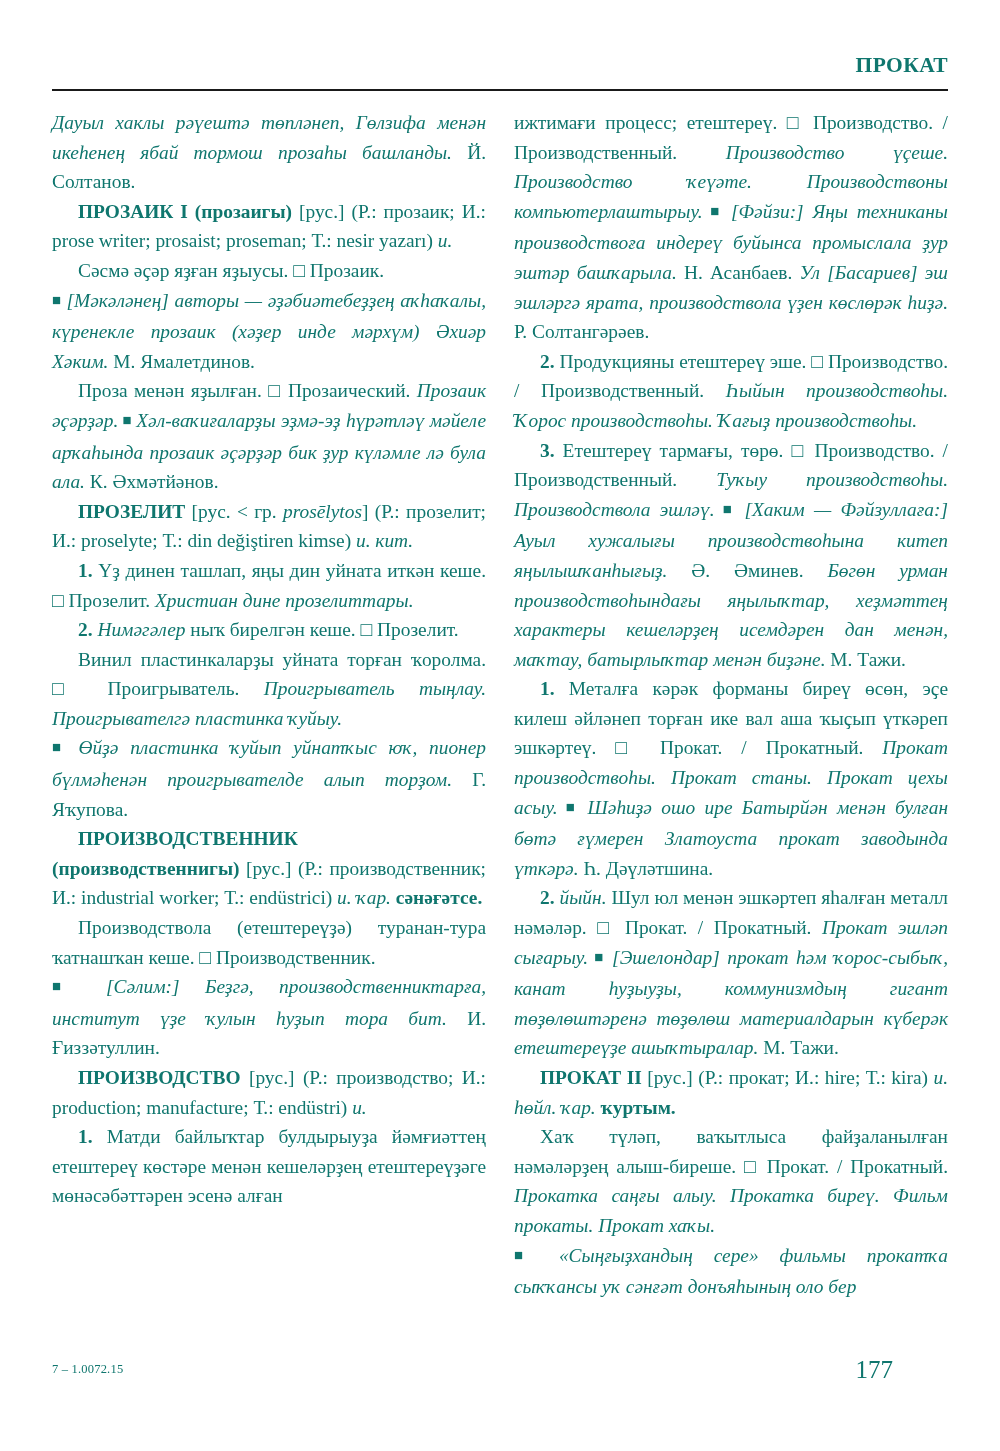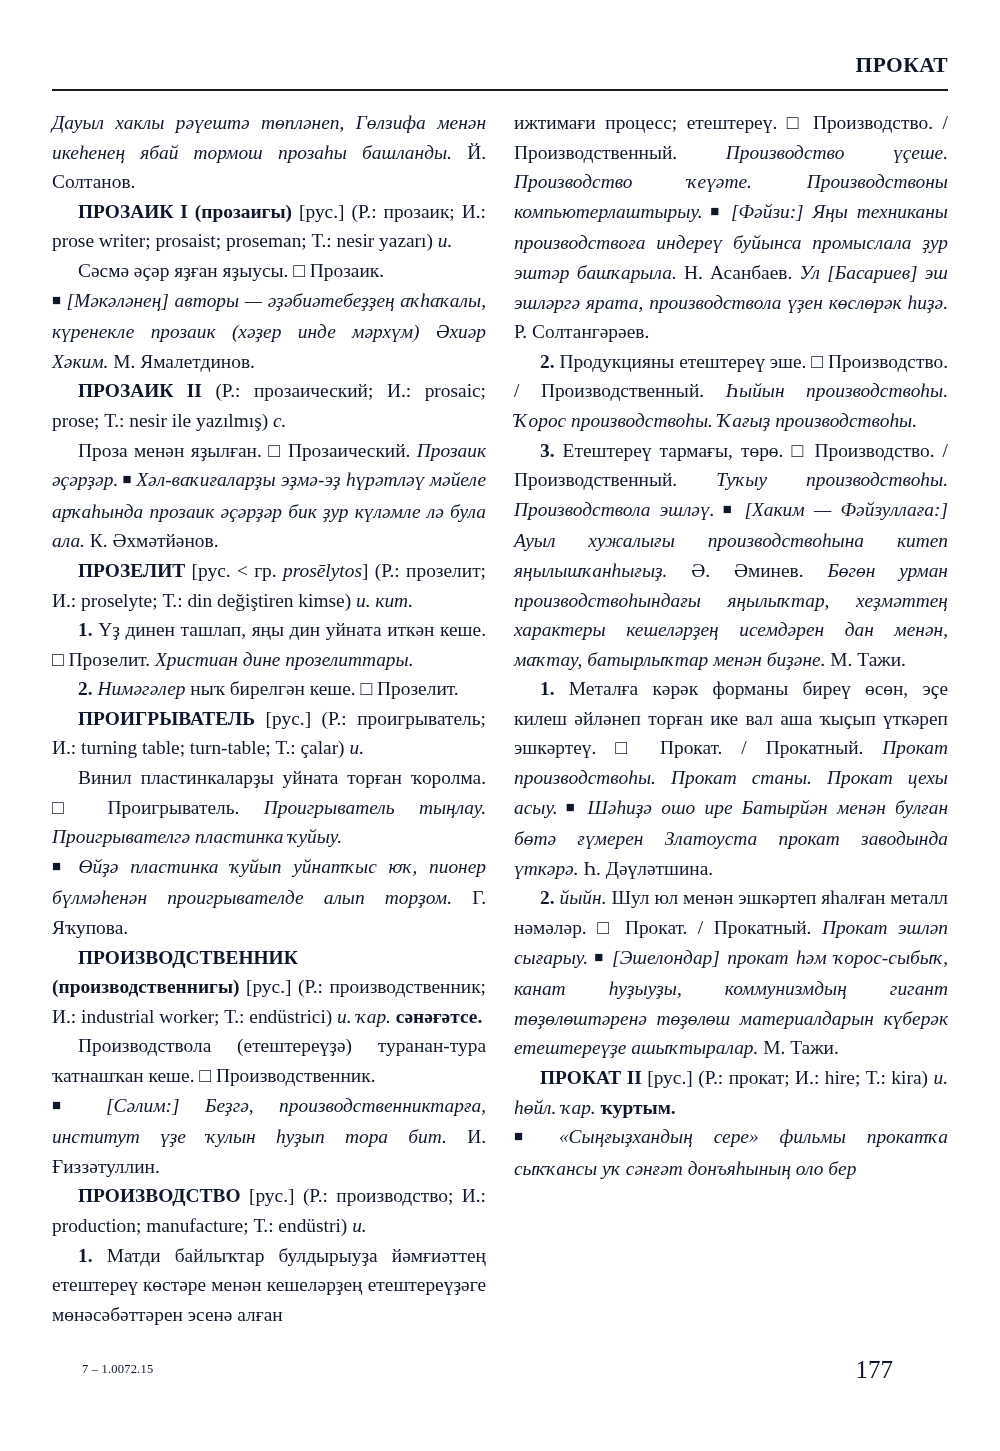--- a/index.html
+++ b/index.html
@@ -7,21 +7,21 @@
     padding: 0;
     background: #ffffff;
   }
   .page {
     position: relative;
     width: 1000px;
     height: 1451px;
     background: #ffffff;
     overflow: hidden;
     font-family: "Liberation Serif", "DejaVu Serif", serif;
-    color: #0f172a;
+    color: #0f766e;
   }
 
   
   .runhead {
     position: absolute;
     left: 52px;
     right: 52px;
     top: 55px;
     height: 40px;
   }
@@ -91,21 +91,20 @@
     top: -2px;
   }
 
   
   .footer {
     position: absolute;
     left: 52px;
     right: 52px;
     top: 1356px;
     height: 30px;
-    margin-left: 30px;
   }
   .sig {
     position: absolute;
     left: 0;
     top: 6px;
     font-size: 12.5px;
     letter-spacing: 0.2px;
   }
   .folio {
     position: absolute;
@@ -126,41 +125,40 @@
     <div class="runhead-title">ПРОКАТ</div>
     <div class="runhead-rule"></div>
   </div>
 
   <div class="columns">
     <div class="col" id="col-left">
         <p class="noind"><span class="it">Дауыл хаклы рәүештә төпләнеп, Гөлзифа менән икеһенең ябай тормош прозаһы башланды.</span><span class="rom"> Й. Солтанов.</span></p>
         <p class="ind"><span class="hw">ПРОЗАИК I (прозаигы)</span><span class="rom"> [рус.] (Р.: прозаик; И.: prose writer; prosaist; proseman; Т.: nesir yazarı) </span><span class="it">и.</span></p>
         <p class="ind"><span class="rom">Сәсмә әҫәр яҙған яҙыусы. □ Прозаик.</span></p>
         <p class="noind"><span class="blk">■ </span><span class="it">[Мәкәләнең] авторы — әҙәбиәтебеҙҙең аҡһаҡалы, күренекле прозаик (хәҙер инде мәрхүм) Әхиәр Хәким.</span><span class="rom"> М. Ямалетдинов.</span></p>
-        <p class="ind"><span class="hw">ПРОЗАИК II</span><span class="rom"> (Р.: прозаический; И.: prosaic; prose; Т.: nesir ile yazılmış) </span><span class="it">с.</span></p>
         <p class="ind"><span class="rom">Проза менән яҙылған. □ Прозаический. </span><span class="it">Прозаик әҫәрҙәр.</span><span class="blk"> ■ </span><span class="it">Хәл-ваҡиғаларҙы эҙмә-эҙ һүрәтләү мәйеле арҡаһында прозаик әҫәрҙәр бик ҙур күләмле лә була ала.</span><span class="rom"> К. Әхмәтйәнов.</span></p>
         <p class="ind"><span class="hw">ПРОЗЕЛИТ</span><span class="rom"> [рус. &lt; гр. </span><span class="it">prosēlytos</span><span class="rom">] (Р.: прозелит; И.: proselyte; Т.: din değiştiren kimse) </span><span class="it">и. кит.</span></p>
         <p class="ind"><span class="hw">1.</span><span class="rom"> Үҙ динен ташлап, яңы дин уйната иткән кеше. □ Прозелит. </span><span class="it">Христиан дине прозелиттары.</span></p>
         <p class="ind"><span class="hw">2.</span><span class="it"> Нимәгәлер</span><span class="rom"> ныҡ бирелгән кеше. □ Прозелит.</span></p>
-        <p class="ind"><span class="hw">ПРОИГРЫВАТЕЛЬ</span><span class="rom"> [рус.] (Р.: проигрыватель; И.: turning table; turn-table; Т.: çalar) </span><span class="it">и.</span></p>
         <p class="ind"><span class="rom">Винил пластинкаларҙы уйната торған ҡоролма. □ Проигрыватель. </span><span class="it">Проигрыватель тыңлау. Проигрывателгә пластинка ҡуйыу.</span></p>
         <p class="noind"><span class="blk">■ </span><span class="it">Өйҙә пластинка ҡуйып уйнатҡыс юҡ, пионер бүлмәһенән проигрывателде алып торҙом.</span><span class="rom"> Г. Яҡупова.</span></p>
         <p class="ind"><span class="hw">ПРОИЗВОДСТВЕННИК (производственнигы)</span><span class="rom"> [рус.] (Р.: производственник; И.: industrial worker; Т.: endüstrici) </span><span class="it">и. ҡар.</span><span class="hw"> сәнәғәтсе.</span></p>
         <p class="ind"><span class="rom">Производствола (етештереүҙә) туранан-тура ҡатнашҡан кеше. □ Производственник.</span></p>
         <p class="noind"><span class="blk">■ </span><span class="it">[Сәлим:] Беҙгә, производственниктарға, институт үҙе ҡулын һуҙып тора бит.</span><span class="rom"> И. Ғиззәтуллин.</span></p>
         <p class="ind"><span class="hw">ПРОИЗВОДСТВО</span><span class="rom"> [рус.] (Р.: производство; И.: production; manufacture; Т.: endüstri) </span><span class="it">и.</span></p>
         <p class="ind"><span class="hw">1.</span><span class="rom"> Матди байлыҡтар булдырыуҙа йәмғиәттең етештереү көстәре менән кешеләрҙең етештереүҙәге мөнәсәбәттәрен эсенә алған</span></p>
       </div>
     <div class="col" id="col-right">
         <p class="noind"><span class="rom">ижтимағи процесс; етештереү. □ Производство. / Производственный. </span><span class="it">Производство үҫеше. Производство ҡеүәте. Производствоны компьютерлаштырыу.</span><span class="blk"> ■ </span><span class="it">[Фәйзи:] Яңы техниканы производствоға индереү буйынса промыслала ҙур эштәр башҡарыла.</span><span class="rom"> Н. Асанбаев. </span><span class="it">Ул [Басариев] эш эшләргә ярата, производствола үҙен көслөрәк һиҙә.</span><span class="rom"> Р. Солтангәрәев.</span></p>
         <p class="ind"><span class="hw">2.</span><span class="rom"> Продукцияны етештереү эше. □ Производство. / Производственный. </span><span class="it">Һыйын производствоһы. Ҡорос производствоһы. Ҡағыҙ производствоһы.</span></p>
         <p class="ind"><span class="hw">3.</span><span class="rom"> Етештереү тармағы, төрө. □ Производство. / Производственный. </span><span class="it">Туҡыу производствоһы. Производствола эшләү.</span><span class="blk"> ■ </span><span class="it">[Хаким — Фәйзуллаға:] Ауыл хужалығы производствоһына китеп яңылышҡанһығыҙ.</span><span class="rom"> Ә. Әминев. </span><span class="it">Бөгөн урман производствоһындағы яңылыҡтар, хеҙмәттең характеры кешеләрҙең исемдәрен дан менән, маҡтау, батырлыҡтар менән биҙәне.</span><span class="rom"> М. Тажи.</span></p>
         <p class="ind"><span class="hw">1.</span><span class="rom"> Металға кәрәк форманы биреү өсөн, эҫе килеш әйләнеп торған ике вал аша ҡыҫып үткәреп эшкәртеү. □ Прокат. / Прокатный. </span><span class="it">Прокат производствоһы. Прокат станы. Прокат цехы асыу.</span><span class="blk"> ■ </span><span class="it">Шәһиҙә ошо ире Батырйән менән булған бөтә ғүмерен Златоуста прокат заводында үткәрә.</span><span class="rom"> Һ. Дәүләтшина.</span></p>
         <p class="ind"><span class="hw">2.</span><span class="it"> йыйн.</span><span class="rom"> Шул юл менән эшкәртеп яһалған металл нәмәләр. □ Прокат. / Прокатный. </span><span class="it">Прокат эшләп сығарыу.</span><span class="blk"> ■ </span><span class="it">[Эшелондар] прокат һәм ҡорос-сыбыҡ, канат һуҙыуҙы, коммунизмдың гигант төҙөлөштәренә төҙөлөш материалдарын күберәк етештереүҙе ашыҡтыралар.</span><span class="rom"> М. Тажи.</span></p>
         <p class="ind"><span class="hw">ПРОКАТ II</span><span class="rom"> [рус.] (Р.: прокат; И.: hire; Т.: kira) </span><span class="it">и. һөйл. ҡар.</span><span class="hw"> ҡуртым.</span></p>
+        <p class="ind"><span class="rom">Хаҡ түләп, ваҡытлыса файҙаланылған нәмәләрҙең алыш-биреше. □ Прокат. / Прокатный. </span><span class="it">Прокатка саңғы алыу. Прокатка биреү. Фильм прокаты. Прокат хаҡы.</span></p>
         <p class="noind"><span class="blk">■ </span><span class="it">«Сыңғыҙхандың сере» фильмы прокатҡа сыҡҡансы уҡ сәнғәт донъяһының оло бер</span></p>
       </div>
   </div>
 
   <div class="footer">
     <div class="sig">7 – 1.0072.15</div>
     <div class="folio">177</div>
   </div>
 
 </div>

